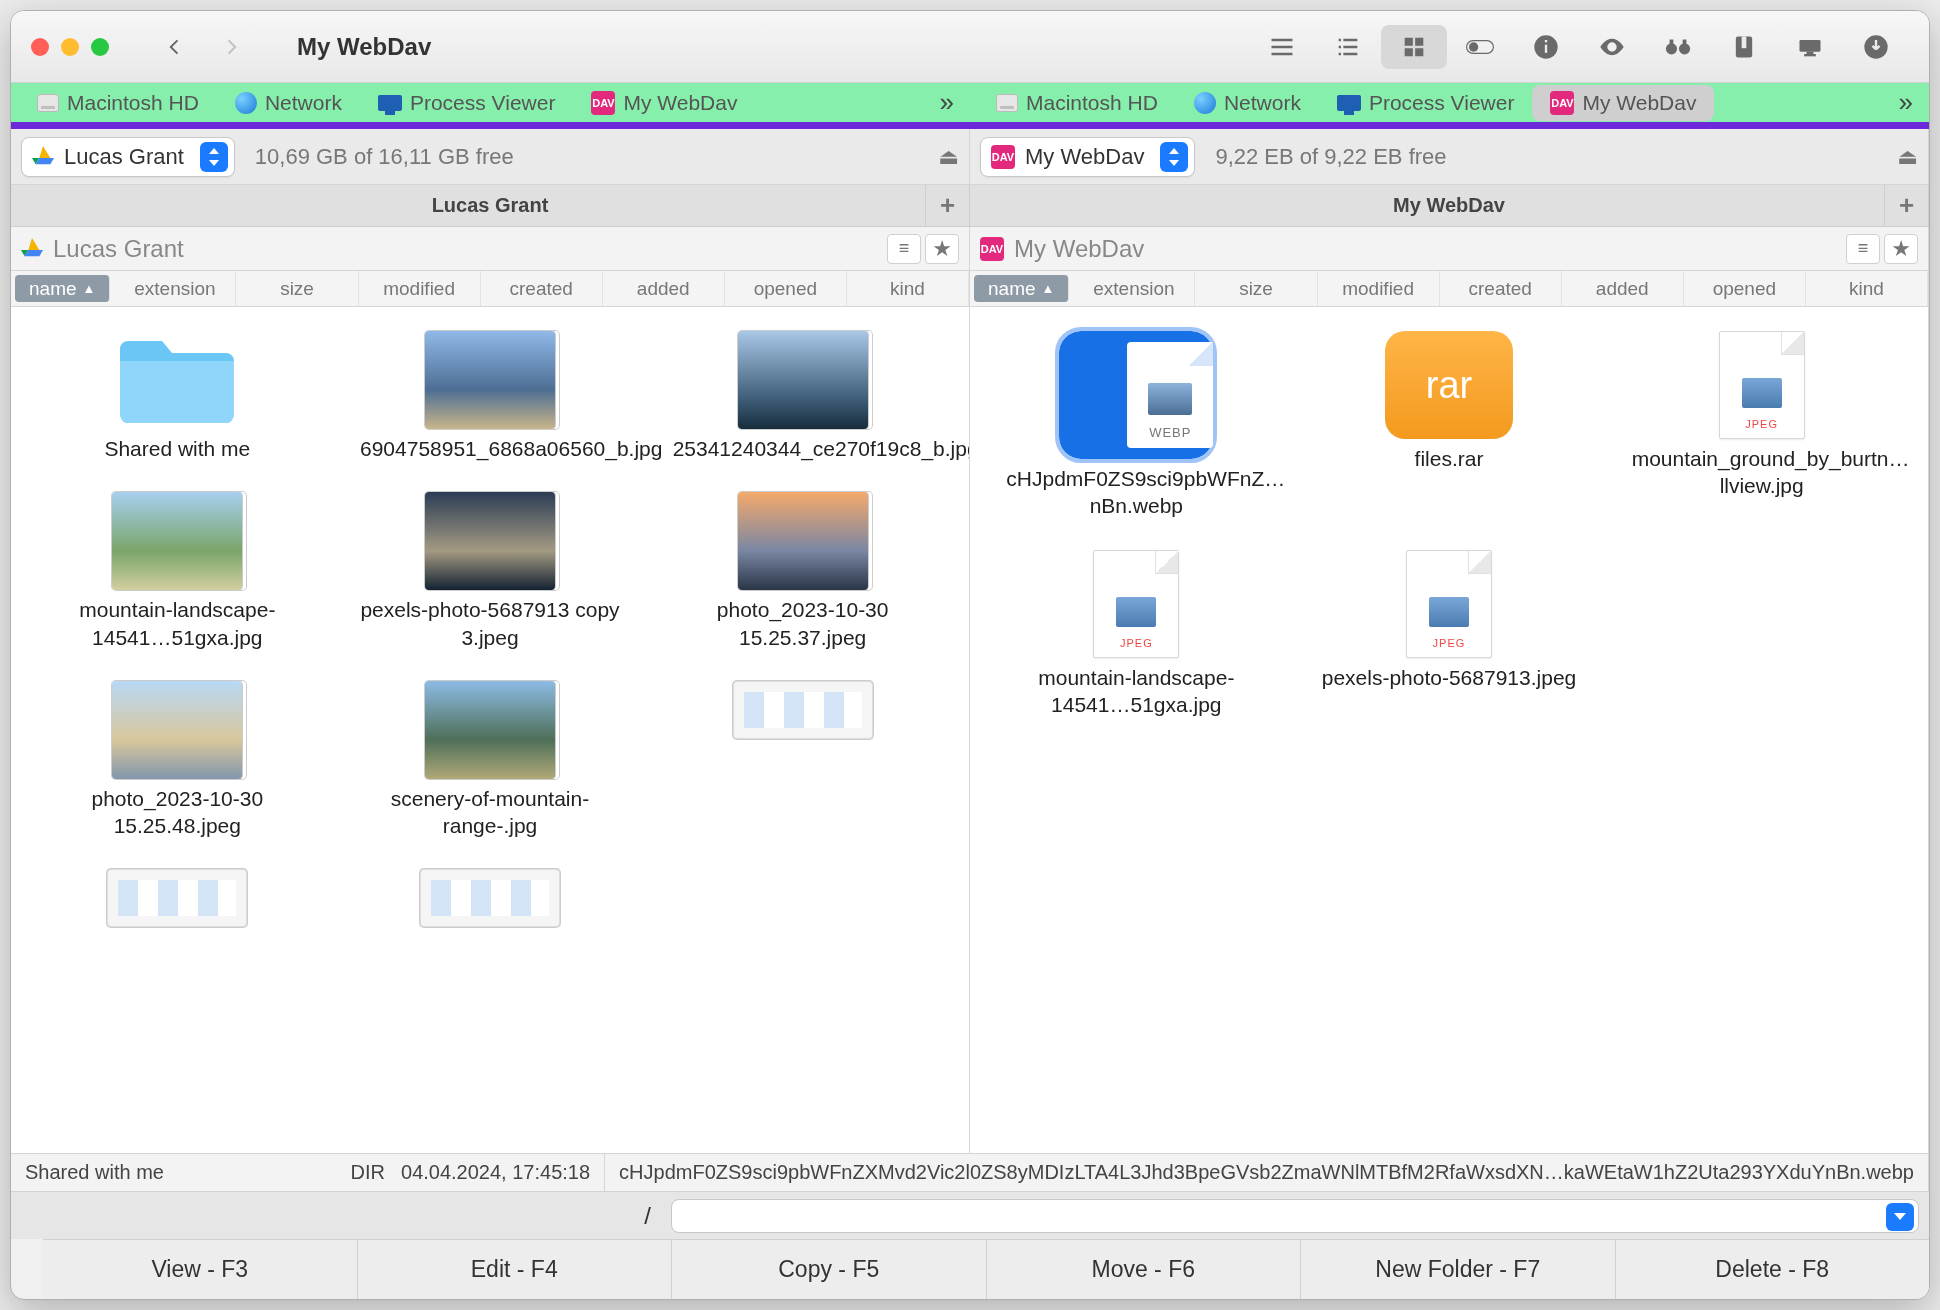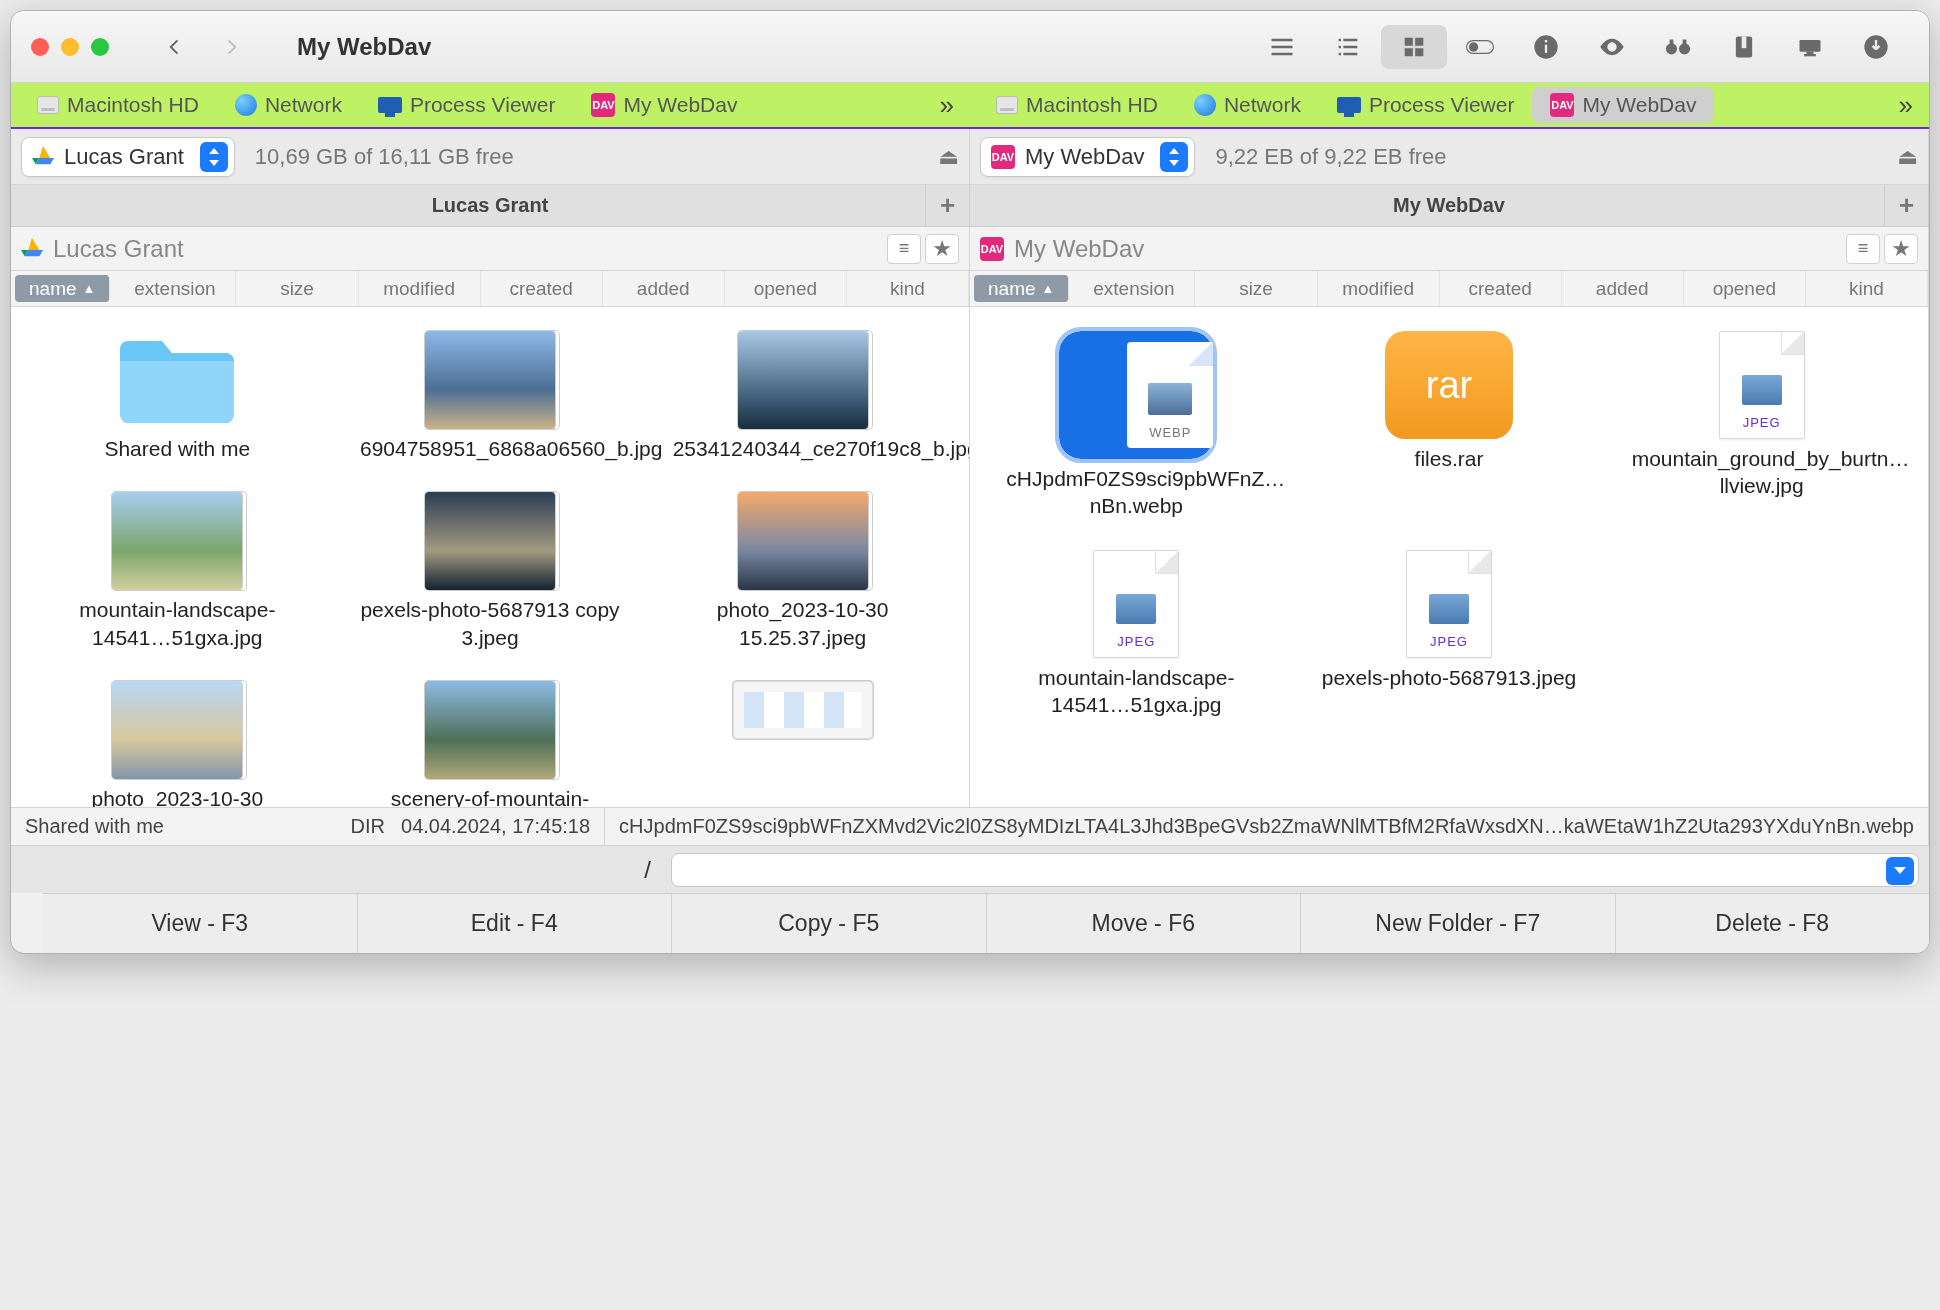--- a/index.html
+++ b/index.html
@@ -1,35 +1,35 @@
 <!DOCTYPE html>
 <html><head>
 <meta charset="utf-8">
 <style>
   * { box-sizing: border-box; margin: 0; padding: 0; }
   body { font-family: -apple-system, BlinkMacSystemFont, "Helvetica Neue", Arial, sans-serif; background: #ececec; width: 1940px; height: 1310px; overflow: hidden; position: relative; }
-  .window { position: absolute; left: 10px; top: 10px; width: 1920px; height: 944px; background: #f0f0f0; border: 1px solid #b0b0b0; border-radius: 14px; box-shadow: 0 12px 40px rgba(0,0,0,0.25); overflow: hidden; display: flex; flex-direction: column; }
+  .window { position: absolute; left: 10px; top: 10px; width: 1920px; height: 1290px; background: #f0f0f0; border: 1px solid #b0b0b0; border-radius: 14px; box-shadow: 0 12px 40px rgba(0,0,0,0.25); overflow: hidden; display: flex; flex-direction: column; }
 
   
   .titlebar { height: 72px; background: linear-gradient(#f7f7f7,#e8e8e8); display:flex; align-items:center; padding:0 20px; gap:12px; border-bottom:1px solid #d3d3d3; }
   .traffic { display:flex; gap:12px; }
   .dot { width:18px; height:18px; border-radius:50%; }
   .dot.close{background:#ff5f57;} .dot.min{background:#febc2e;} .dot.max{background:#28c840;}
   .nav-arrows { display:flex; gap:0; margin-left:24px; }
   .nav-btn { width:58px; height:44px; display:flex; align-items:center; justify-content:center; color:#888; font-size:28px; cursor:default; }
   .nav-btn.active{color:#555;}
   .title { font-size:24px; font-weight:600; color:#333; margin-left:24px; }
   .tb-spacer{flex:1;}
   .tb-icons{display:flex; gap:0;}
   .tb-icon{width:66px; height:44px; display:flex; align-items:center; justify-content:center; color:#6a6a6a; font-size:24px; border-radius:8px;}
   .tb-icon.selected{background:#d8d8d8;}
   .tb-icon svg{width:28px;height:28px;fill:#6a6a6a;}
 
   
-  .tabrow { height:46px; background:#bef264; border-bottom:2px solid #6d28d9; display:flex; }
+  .tabrow { height:46px; background:#86efac; border-bottom:7px solid #6d28d9; display:flex; }
   .tabhalf { flex:1; display:flex; align-items:center; padding-left:8px; position:relative; }
   .tabitem { display:flex; align-items:center; gap:8px; padding:0 18px; height:100%; font-size:21px; color:#555; cursor:default; white-space:nowrap; }
   .tabitem.selected { background:#cfcfcf; border-radius:8px; height:36px; }
   .tab-icon { width:22px; height:22px; display:inline-flex; align-items:center; justify-content:center; }
   .chevmore { margin-left:auto; padding:0 16px; font-size:26px; color:#444; }
 
   
   .driverow { height:56px; display:flex; }
   .drivehalf { flex:1; display:flex; align-items:center; padding:0 10px; gap:12px; background:#eaeaea; border-bottom:1px solid #d5d5d5; border-right:1px solid #d5d5d5; }
   .drivesel { display:flex; align-items:center; gap:10px; background:#fff; border:1px solid #c8c8c8; border-radius:8px; height:40px; padding:0 6px 0 10px; box-shadow:0 1px 2px rgba(0,0,0,0.06);}
@@ -67,21 +67,21 @@
   .thumb { width:130px; height:98px; border-radius:4px; display:flex; align-items:center; justify-content:center; position:relative; }
   .thumb.folder svg{width:130px;height:98px;}
   .thumb.img { background:linear-gradient(135deg,#6ab0de,#2e5d86); box-shadow:0 0 0 1px #ccc, 4px 0 0 #fff, 4px 0 0 1px #ccc; }
   .thumb.webp { width:154px; height:128px; background:#1770e5; border-radius:18px; display:flex; align-items:center; justify-content:center;}
   .thumb.webp .doc{width:86px; height:106px; background:#fff; border-radius:4px; position:relative; display:flex; flex-direction:column; align-items:center; justify-content:flex-end; padding-bottom:8px;}
   .thumb.webp .doc::before{content:""; position:absolute; top:0; right:0; width:24px; height:24px; background:linear-gradient(135deg,#fff 50%,#d7e6fb 50%);}
   .thumb.webp .doc .lbl{font-size:13px;color:#777;letter-spacing:1px;}
   .thumb.filedoc{width:86px; height:108px; background:#fff; border:1px solid #d7d7d7; border-radius:2px; position:relative; display:flex; flex-direction:column; align-items:center; justify-content:flex-end; padding-bottom:8px; box-shadow:0 1px 2px rgba(0,0,0,0.08);}
   .thumb.filedoc::before{content:""; position:absolute; top:0; right:0; width:22px; height:22px; background:linear-gradient(135deg,#fff 50%,#e8e8e8 50%); border-left:1px solid #e0e0e0; border-bottom:1px solid #e0e0e0;}
   .thumb.filedoc .ico{width:40px;height:30px;background:linear-gradient(#7aa7d8,#4a7bb0);border-radius:2px;margin-bottom:10px;}
-  .thumb.filedoc .lbl{font-size:13px;color:#6d28d9;letter-spacing:1px;}
+  .thumb.filedoc .lbl{font-size:11px;color:#ef4444;letter-spacing:1px;}
   .thumb.rar{width:128px;height:108px;background:linear-gradient(#ffb547,#f39a1f);border-radius:20px;display:flex;align-items:center;justify-content:center;color:#fff;font-size:38px;font-weight:500;}
   .thumb.zip{width:60px;height:100px;display:flex;flex-direction:column;gap:10px;align-items:center;justify-content:center;filter:blur(3px);}
   .thumb.zip .bar{width:54px;height:18px;background:#6d6d6d;border-radius:3px;}
   .thumb.zip .tri{width:0;height:0;border-left:26px solid transparent;border-right:26px solid transparent;border-top:26px solid #6d6d6d;}
   .fname{font-size:21px; color:#222; text-align:center; line-height:1.3; max-width:260px;}
   .fileitem.selected .thumb.webp{outline:4px solid #a0c4f8; border-radius:22px;justify-content:flex-end;}
 
   .thumb.screenshot{width:140px;height:58px;background:#f5f5f5;border:1px solid #ddd;box-shadow:0 0 0 1px #ccc;position:relative;}
   .thumb.screenshot::after{content:"";position:absolute;inset:10px;background:repeating-linear-gradient(90deg,#d4e4f7 0 20px,#fff 20px 40px);}
 

